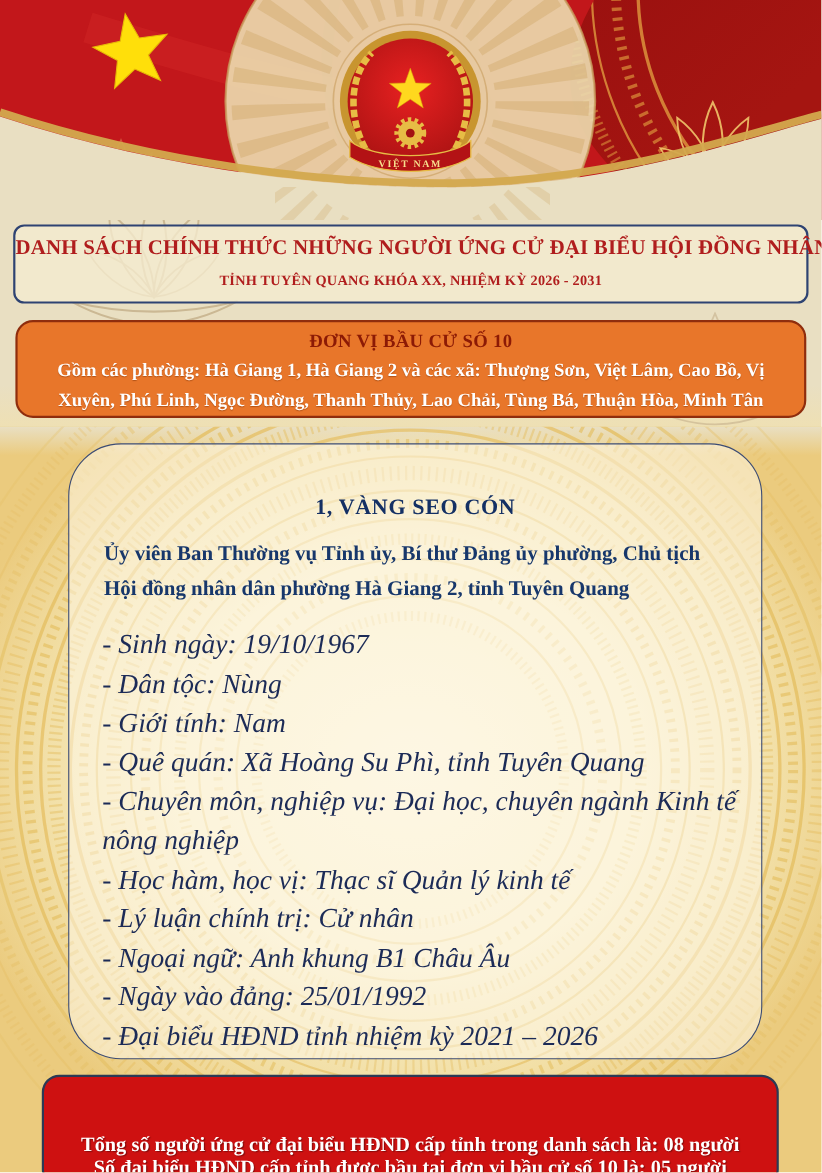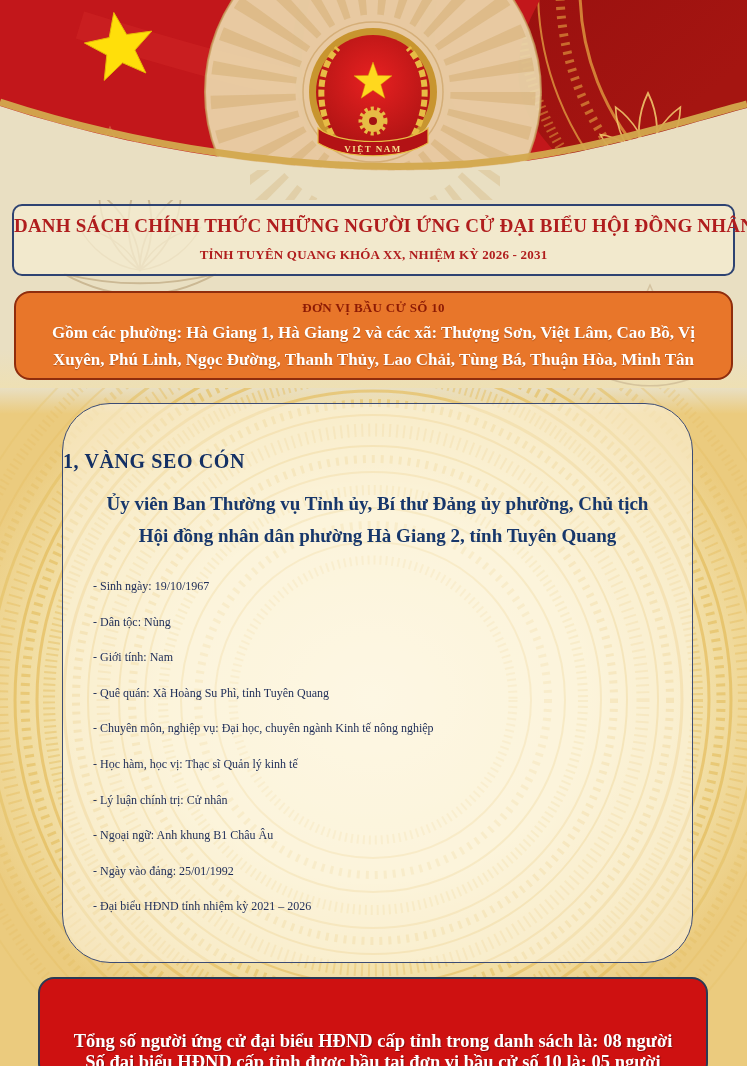--- a/index.html
+++ b/index.html
@@ -35,43 +35,43 @@
   }
   .title-line2 { font-size:13px; }
 
   
   .unit-banner {
     left:14px; top:291px; width:719px; height:89px; box-sizing:border-box;
     background:#e8762a; border:2.5px solid #8f2d0d; border-radius:16px;
     text-align:center;
   }
   .unit-title {
-    margin-top:7px; font-weight:bold; font-size:13px; color:#8c1a05; letter-spacing:0.3px;
+    margin-top:7px; font-weight:bold; font-size:17px; color:#8c1a05; letter-spacing:0.3px;
   }
   .unit-desc {
     margin:3px auto 0; padding:0 18px; font-weight:bold; font-size:17px; line-height:27px;
     color:#ffffff; text-shadow:0 1px 1px rgba(110,40,0,0.45);
   }
 
   
   .card {
     left:62px; top:403px; width:631px; height:560px; box-sizing:border-box;
     border:1.6px solid #3c4c74; border-radius:48px;
     background:rgba(255,250,236,0.52);
   }
   .candidate-name {
-    margin-top:46px; font-weight:bold; font-size:20px;
+    margin-top:46px; text-align:center; font-weight:bold; font-size:20px;
     color:#143064; letter-spacing:0.6px;
   }
   .candidate-position {
-    margin:15px auto 0; width:566px; text-align:center; font-weight:bold;
+    margin:15px auto 0; width:566px; text-align:left; font-weight:bold;
     font-size:19px; line-height:32px; color:#17376b;
   }
   .details { margin:17px 0 0 30px; }
-  .detail-line { font-size:12px; line-height:35.6px; color:#1c2b57; }
+  .detail-line { font-size:25px; line-height:35.6px; color:#1c2b57;font-style:italic; }
 
   
   .footer-banner {
     left:38px; top:977px; width:670px; height:102px; box-sizing:border-box;
     background:#ce1111; border:2px solid #2b3a55; border-radius:16px;
     display:flex; flex-direction:column; justify-content:flex-end; padding:4px 0;
   }
   .footer-line {
     text-align:center; color:#ffffff; font-weight:bold; font-size:18.5px;
     text-shadow:1px 1px 1px rgba(0,0,0,0.35); white-space:nowrap;

